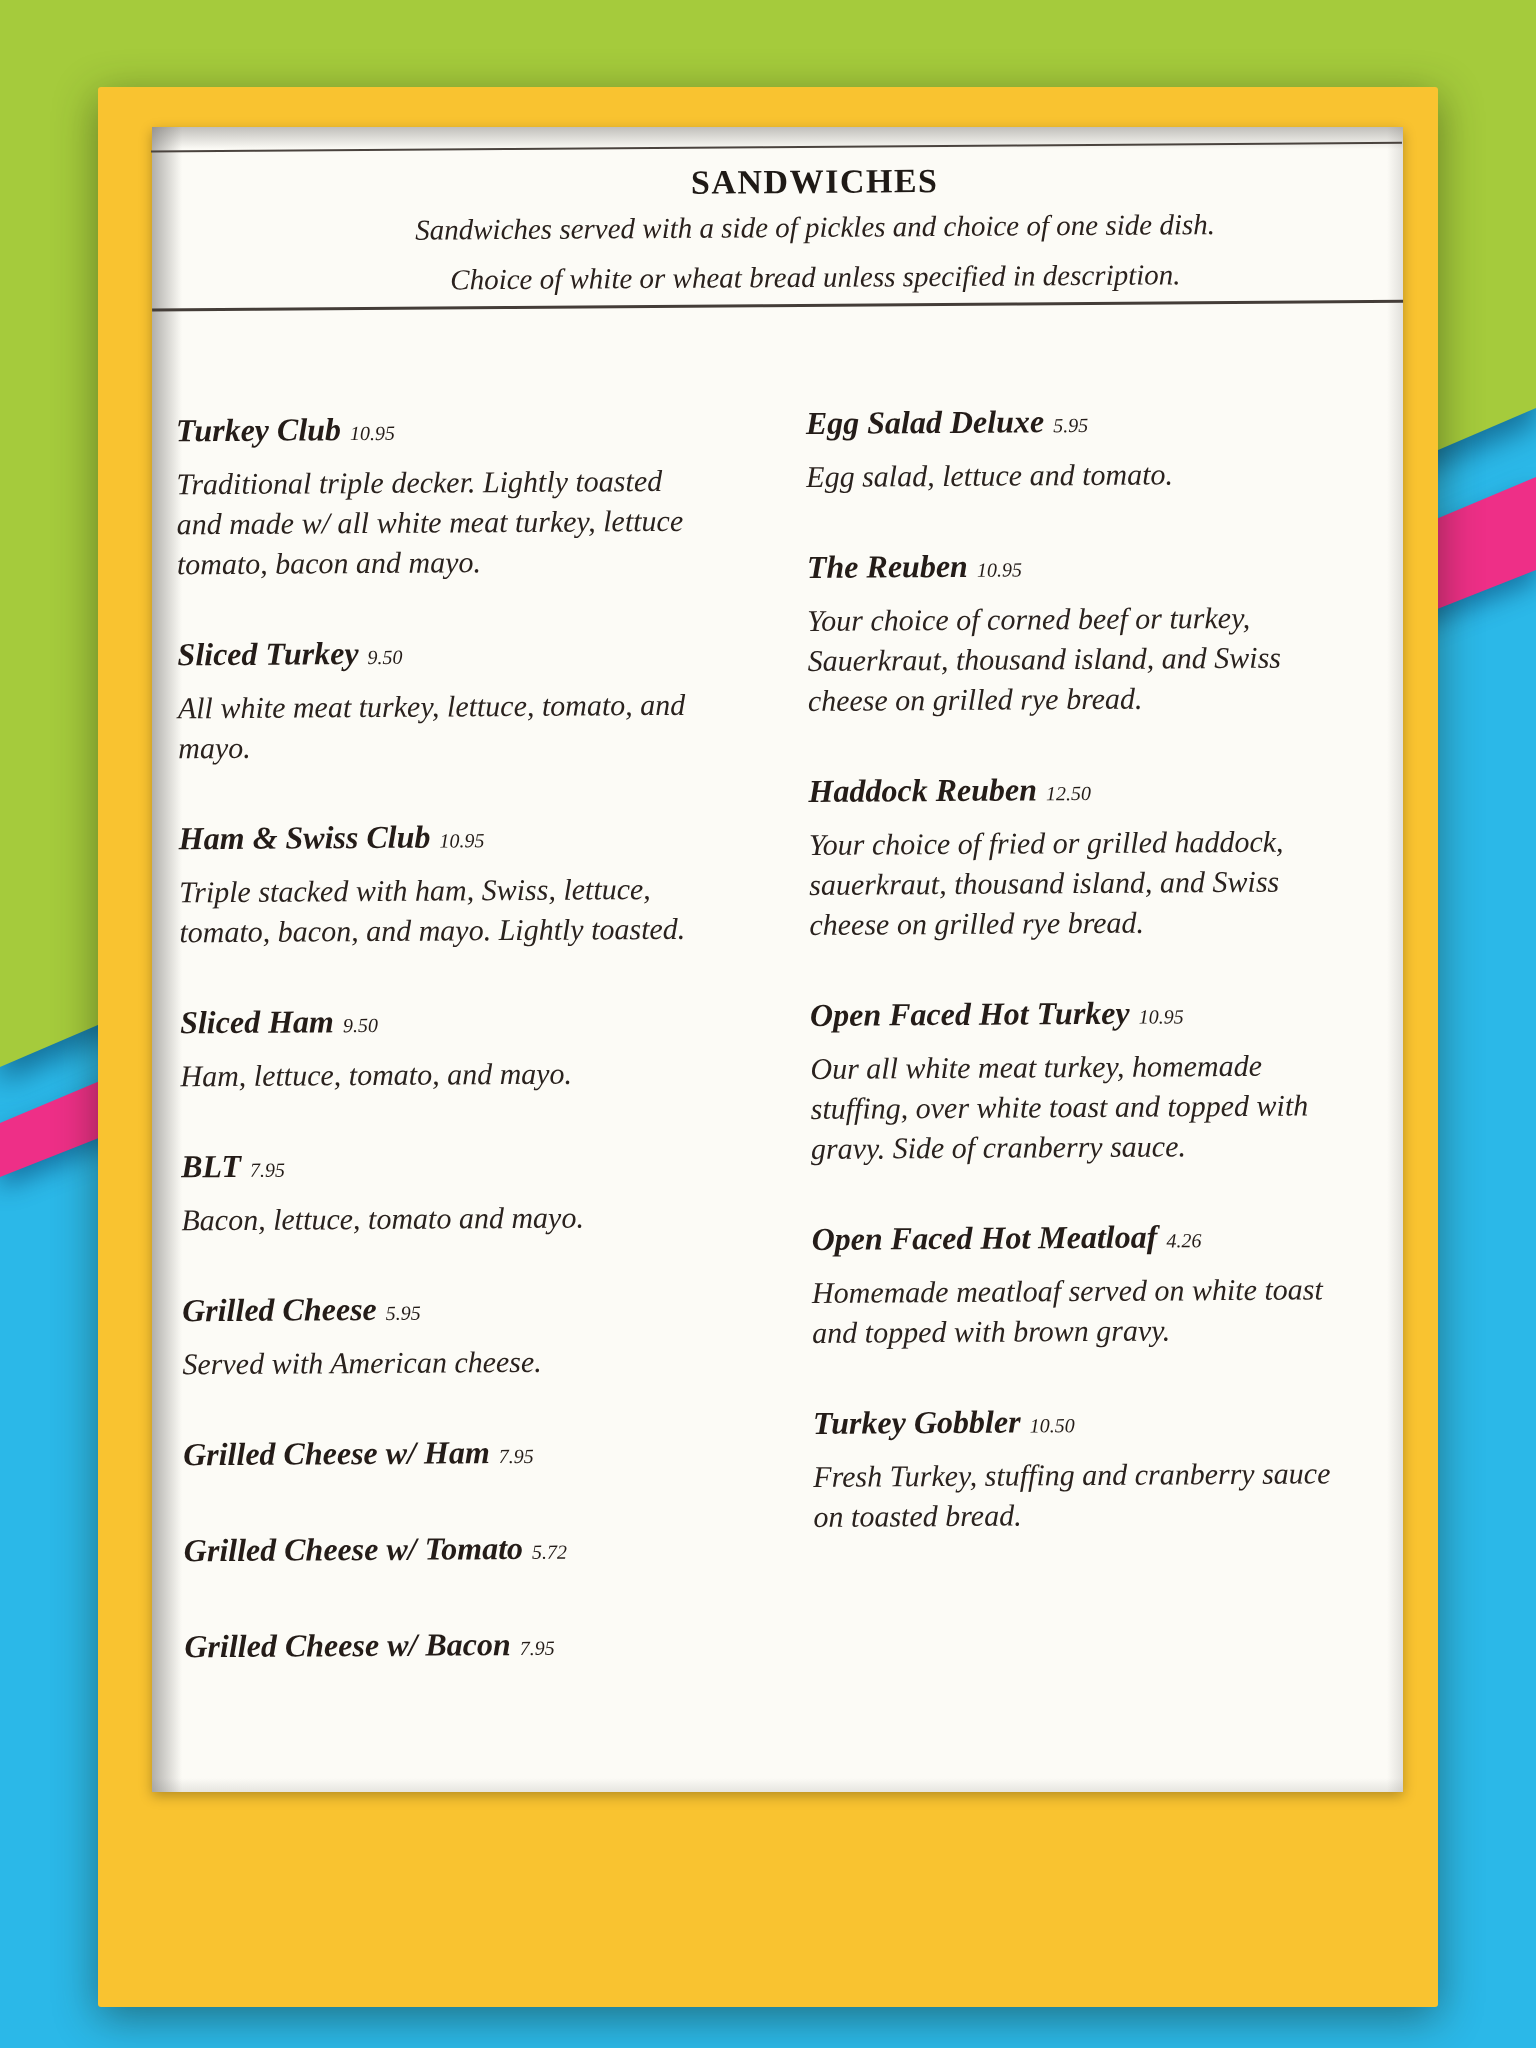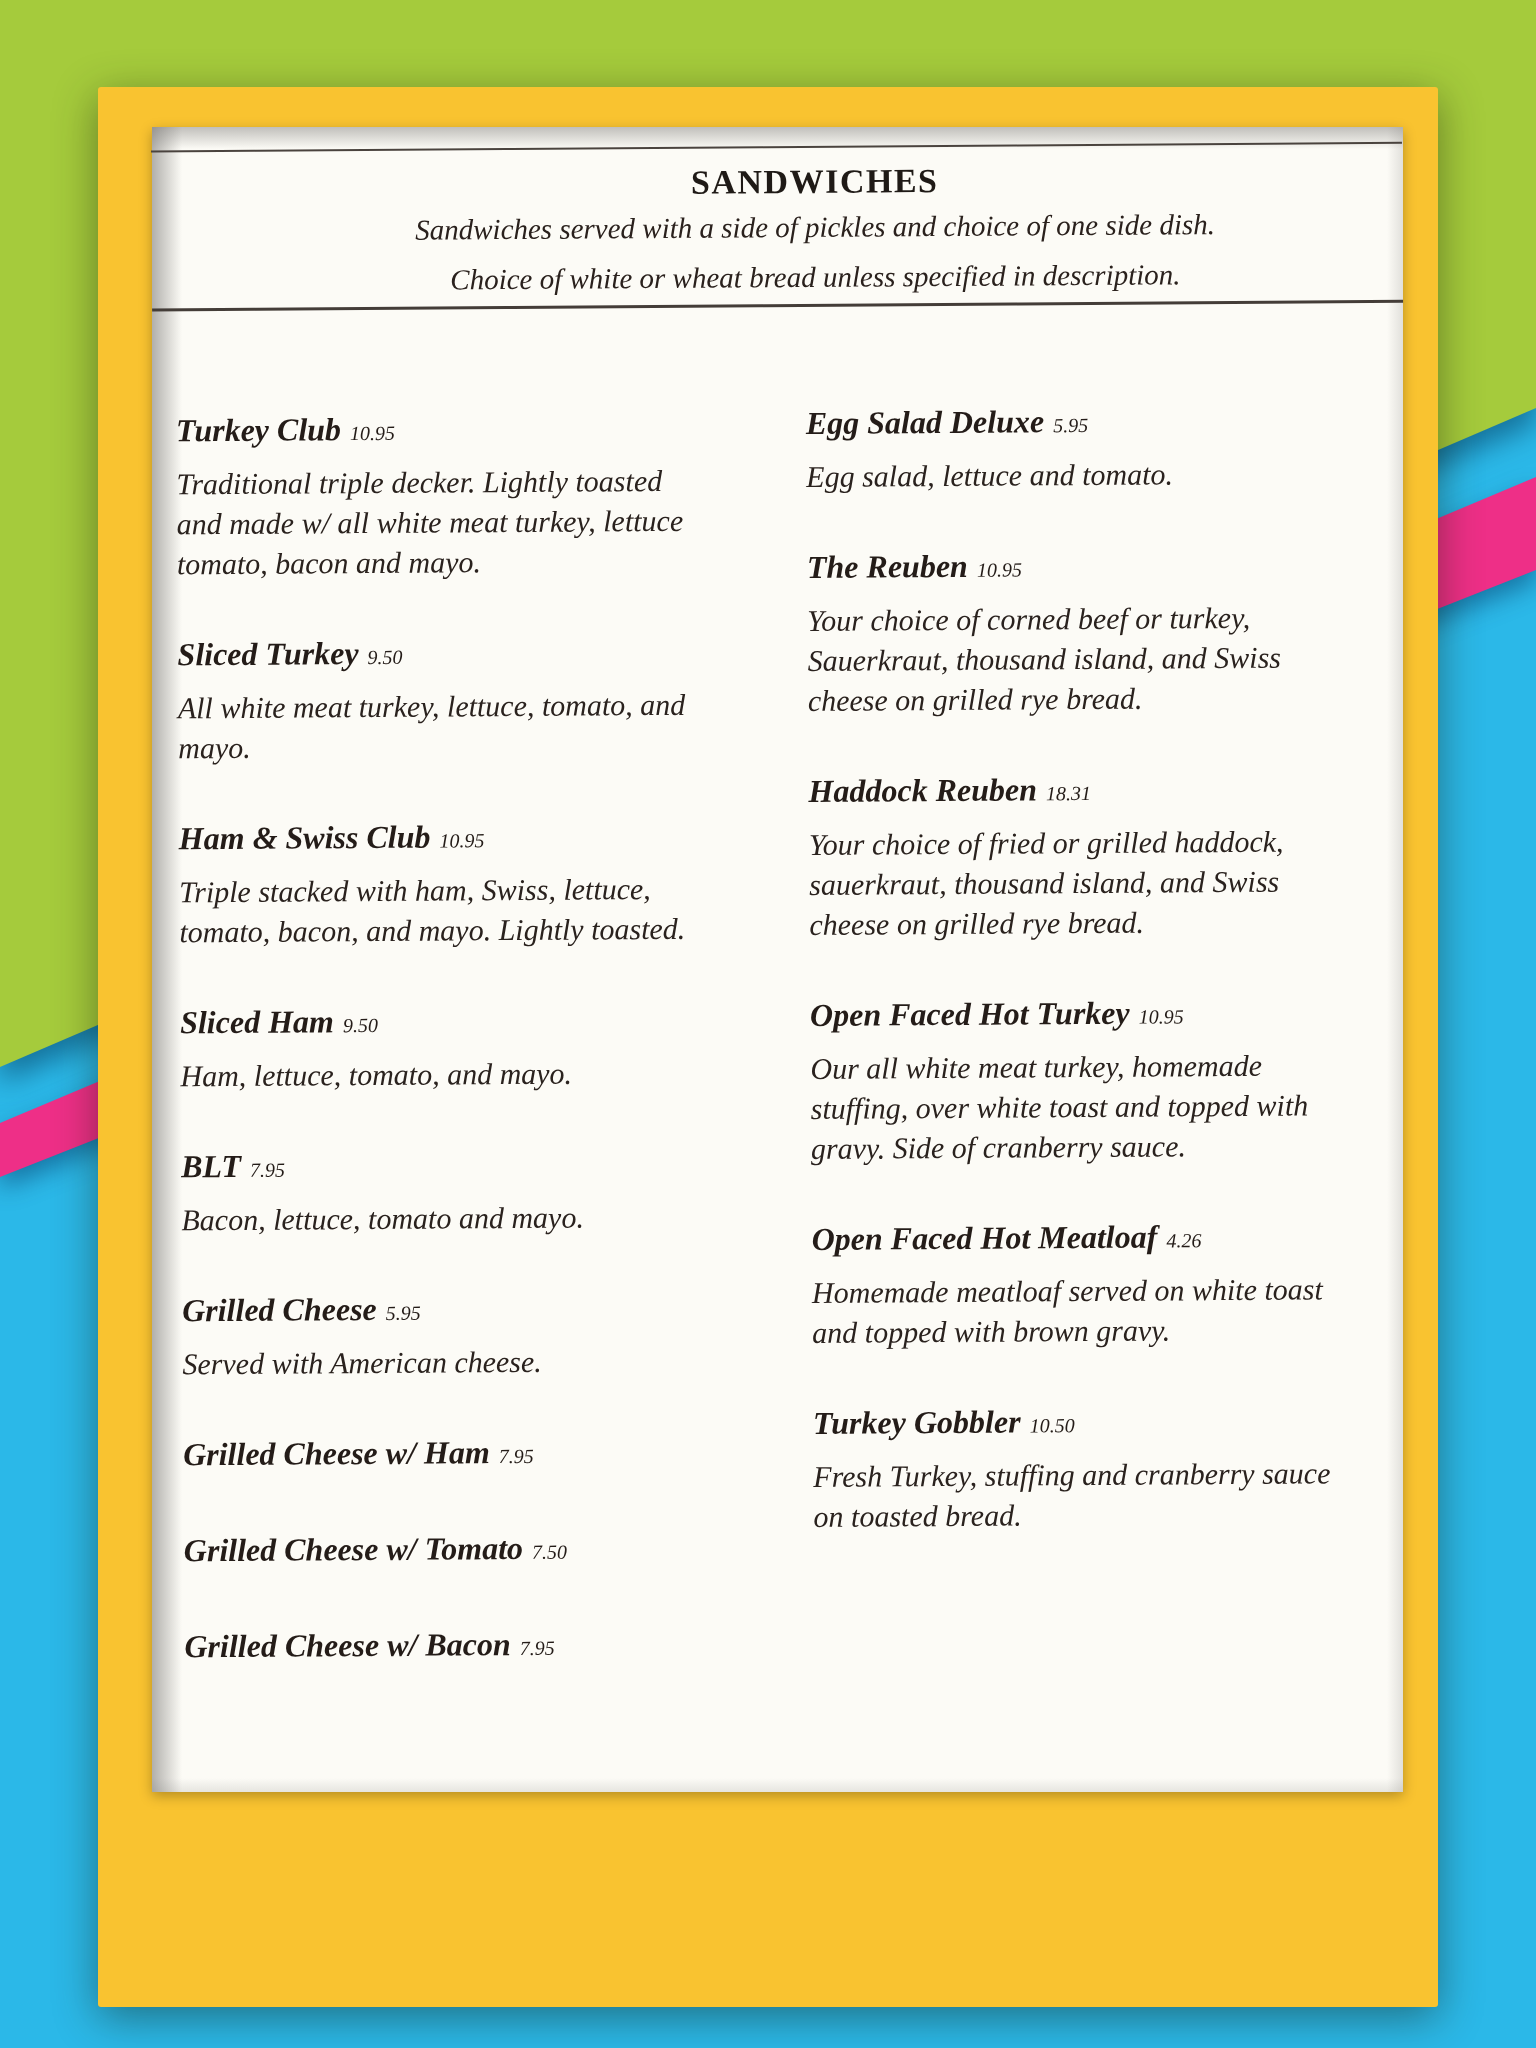--- a/index.html
+++ b/index.html
@@ -102,39 +102,39 @@
               <div class="item-desc">Bacon, lettuce, tomato and mayo.</div>
             </div>
             <div class="item">
               <div class="item-title"><span class="nm">Grilled Cheese</span><span class="pr">5.95</span></div>
               <div class="item-desc">Served with American cheese.</div>
             </div>
             <div class="item">
               <div class="item-title"><span class="nm">Grilled Cheese w/ Ham</span><span class="pr">7.95</span></div>
             </div>
             <div class="item">
-              <div class="item-title"><span class="nm">Grilled Cheese w/ Tomato</span><span class="pr">7.50</span></div>
+              <div class="item-title"><span class="nm">Grilled Cheese w/ Tomato</span><span class="pr">5.72</span></div>
             </div>
             <div class="item">
               <div class="item-title"><span class="nm">Grilled Cheese w/ Bacon</span><span class="pr">7.95</span></div>
             </div>
           </div>
         <div class="col col-right" id="col-right">
             <div class="item">
               <div class="item-title"><span class="nm">Egg Salad Deluxe</span><span class="pr">5.95</span></div>
               <div class="item-desc">Egg salad, lettuce and tomato.</div>
             </div>
             <div class="item">
               <div class="item-title"><span class="nm">The Reuben</span><span class="pr">10.95</span></div>
               <div class="item-desc">Your choice of corned beef or turkey,
 Sauerkraut, thousand island, and Swiss
 cheese on grilled rye bread.</div>
             </div>
             <div class="item">
-              <div class="item-title"><span class="nm">Haddock Reuben</span><span class="pr">18.31</span></div>
+              <div class="item-title"><span class="nm">Haddock Reuben</span><span class="pr">12.50</span></div>
               <div class="item-desc">Your choice of fried or grilled haddock,
 sauerkraut, thousand island, and Swiss
 cheese on grilled rye bread.</div>
             </div>
             <div class="item">
               <div class="item-title"><span class="nm">Open Faced Hot Turkey</span><span class="pr">10.95</span></div>
               <div class="item-desc">Our all white meat turkey, homemade
 stuffing, over white toast and topped with
 gravy. Side of cranberry sauce.</div>
             </div>

